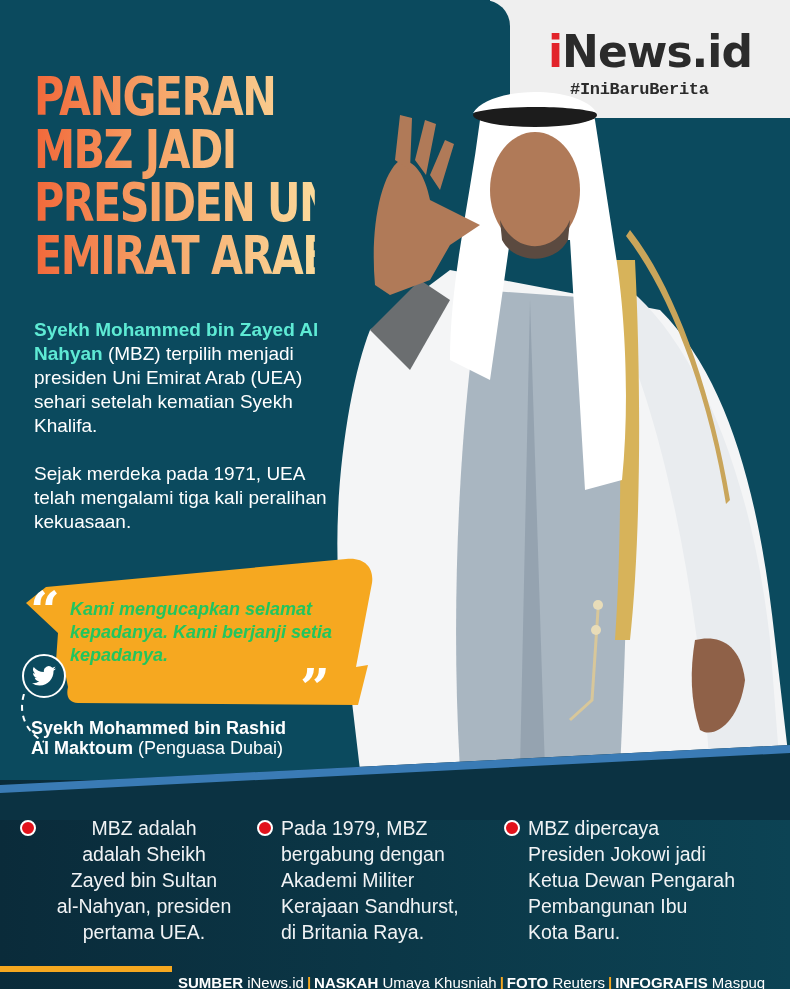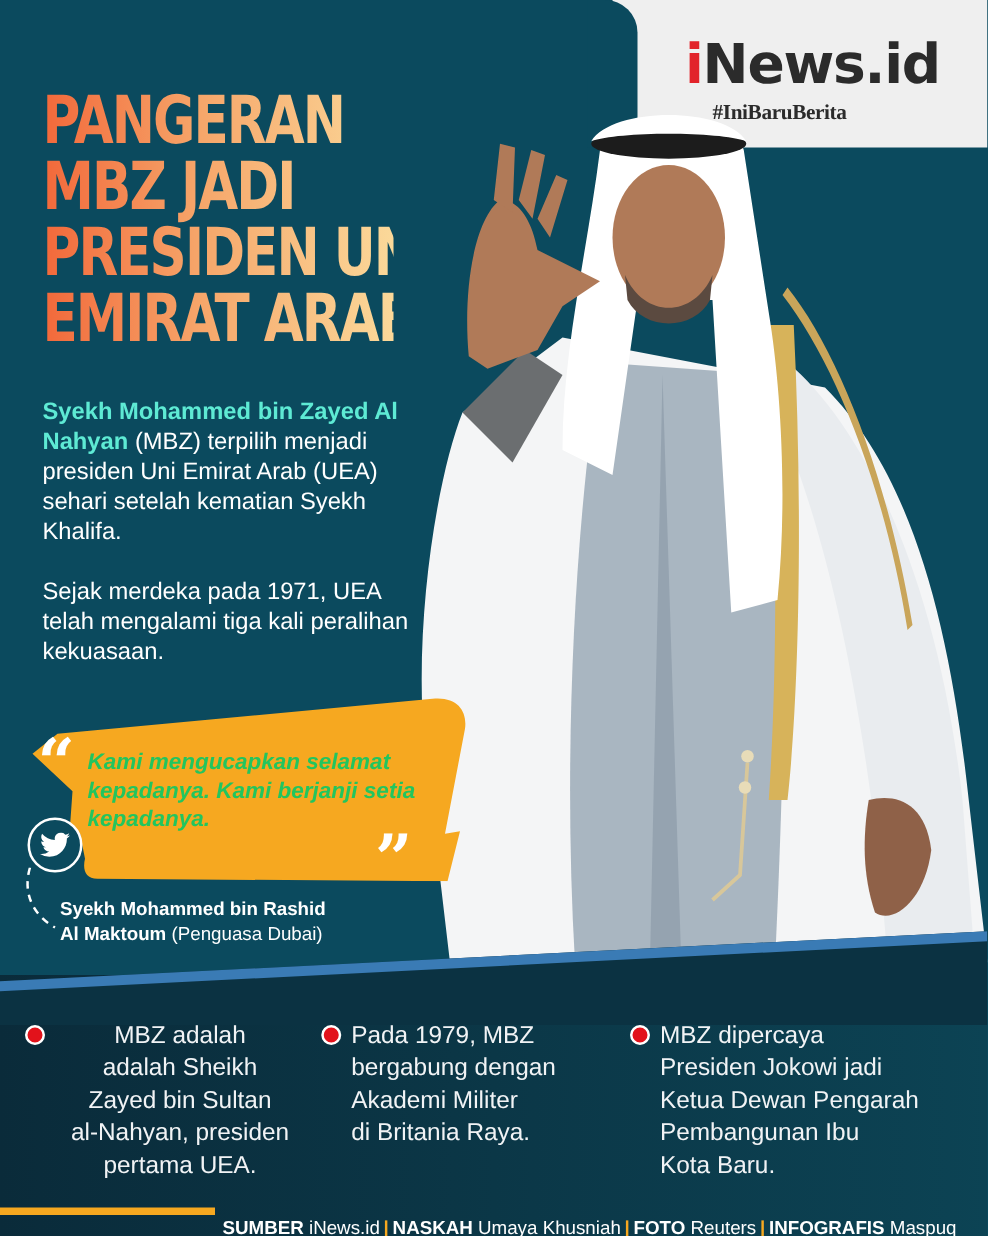--- a/index.html
+++ b/index.html
@@ -23,21 +23,21 @@
     position: absolute; left: 470px; top: 0; width: 40px; height: 118px;
     background: #0b4a5e; border-top-right-radius: 26px;
   }
   .logo-text {
     position: absolute; left: 548px; top: 26px; font-size: 44px; font-weight: bold;
     letter-spacing: -1px; color: #2b2b2b; font-family: "DejaVu Sans", sans-serif;
   }
   .logo-text .i { color: #e2232a; }
   .logo-tag {
     position: absolute; left: 570px; top: 80px; font-size: 17px; font-weight: bold;
-    color: #2b2b2b; font-family: Liberation Serif, serif; letter-spacing: -0.3px;
+    color: #2b2b2b; font-family: Liberation Mono, monospace; letter-spacing: -0.3px;
   }
 
   .headline {
     position: absolute; left: 34px; top: 70px; width: 360px;
     font-family: "DejaVu Sans", sans-serif; font-weight: bold; font-size: 53px;
     line-height: 53px; letter-spacing: -2px; transform: scaleX(0.78); transform-origin: left top;
     background: linear-gradient(90deg, #f2683a 0%, #f6a66a 45%, #fbd99a 100%);
     -webkit-background-clip: text; background-clip: text; color: transparent;
   }
   .headline div { white-space: nowrap; }
@@ -68,21 +68,21 @@
     position: absolute; left: 300px; top: 662px; font-size: 52px; font-weight: bold;
     color: #ffffff; font-family: "DejaVu Serif", serif; line-height: 52px;
   }
   .twitter-badge {
     position: absolute; left: 22px; top: 654px; width: 40px; height: 40px;
     border-radius: 50%; border: 2px solid #ffffff; background: #0b4a5e;
     display: flex; align-items: center; justify-content: center;
   }
   .dash-curve { position: absolute; left: 14px; top: 694px; width: 40px; height: 50px; }
   .quote-author {
-    position: absolute; left: 48px; top: 718px; font-size: 15px; line-height: 20px; color: #ffffff;
+    position: absolute; left: 31px; top: 718px; font-size: 18px; line-height: 20px; color: #ffffff;
   }
   .quote-author b { font-weight: bold; }
 
   
   .divider { position: absolute; left: 0; top: 740px; width: 790px; height: 80px; }
 
   
   .bottom-panel {
     position: absolute; left: 0; top: 780px; width: 790px; height: 209px;
     background: linear-gradient(90deg, #0a2b3a 0%, #0b3747 50%, #0c4354 100%);
@@ -192,20 +192,21 @@
       <span>adalah Sheikh</span>
       <span>Zayed bin Sultan</span>
       <span>al-Nahyan, presiden</span>
       <span>pertama UEA.</span>
     </div>
     <div class="fact fact-2">
       <i class="dot"></i>
       <span>Pada 1979, MBZ</span>
       <span>bergabung dengan</span>
       <span>Akademi Militer</span>
+      <span>Kerajaan Sandhurst,</span>
       <span>di Britania Raya.</span>
     </div>
     <div class="fact fact-3">
       <i class="dot"></i>
       <span>MBZ dipercaya</span>
       <span>Presiden Jokowi jadi</span>
       <span>Ketua Dewan Pengarah</span>
       <span>Pembangunan Ibu</span>
       <span>Kota Baru.</span>
     </div>

